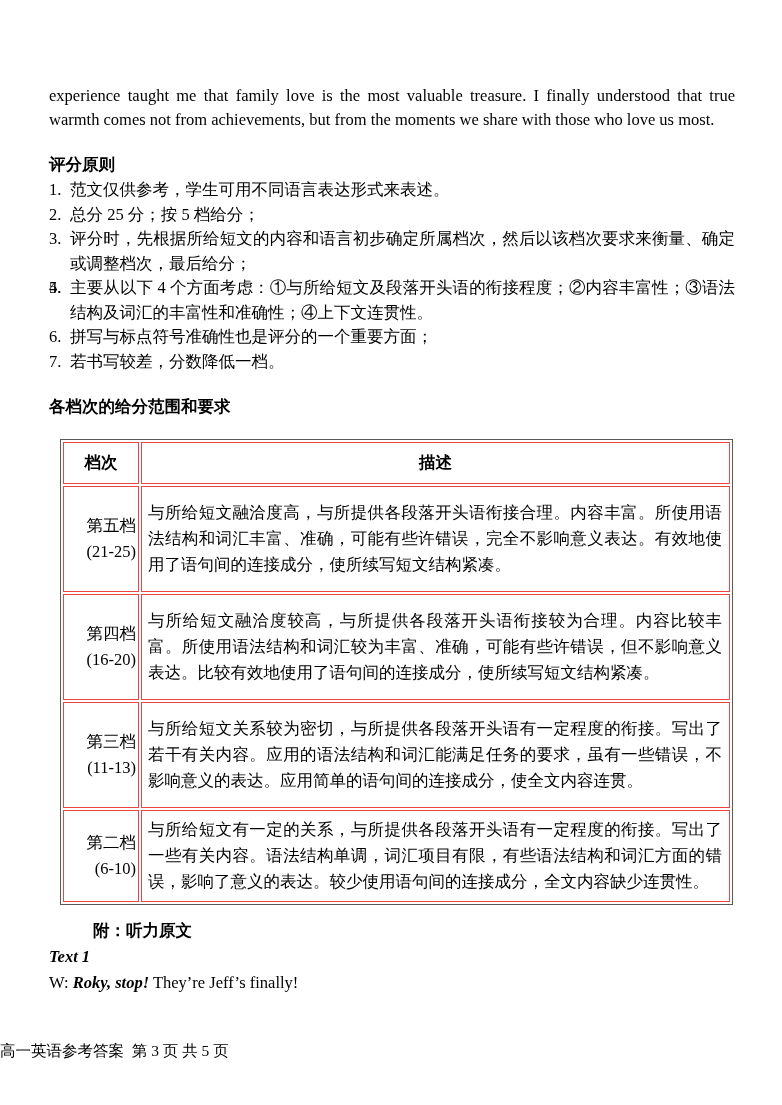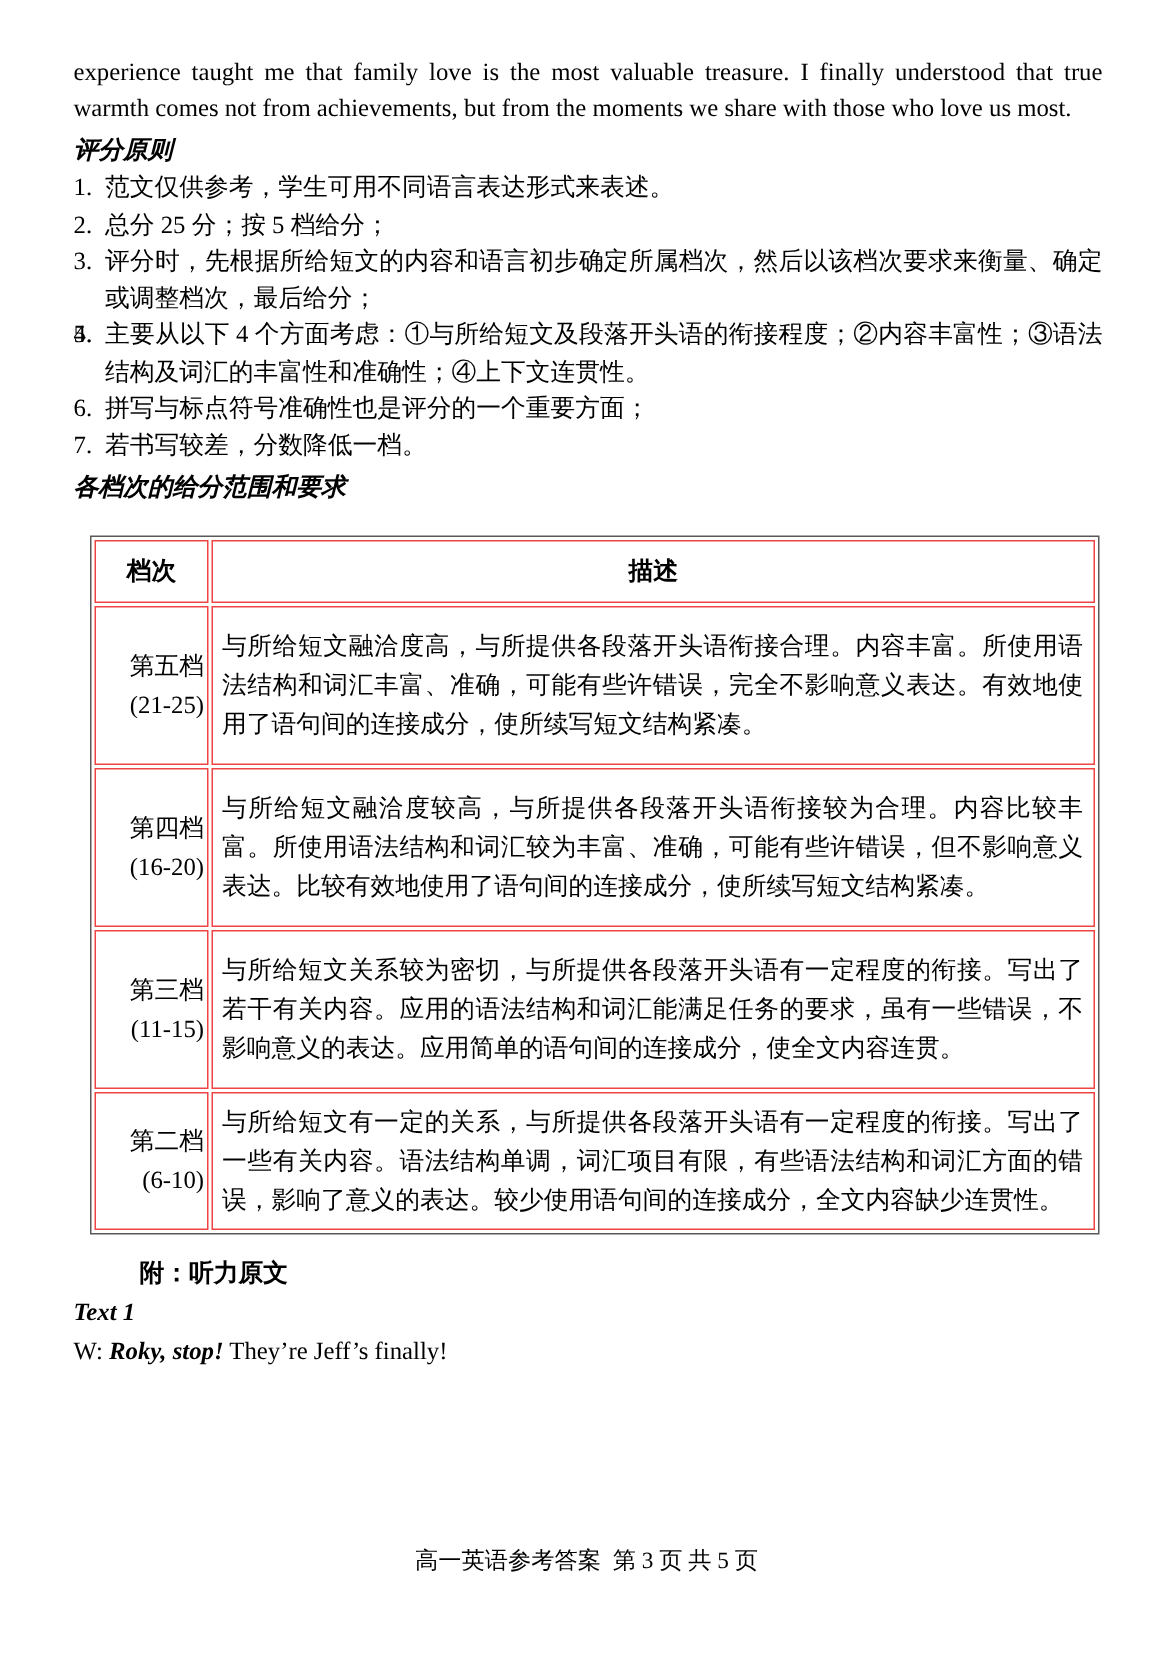--- a/index.html
+++ b/index.html
@@ -9,29 +9,28 @@
     width: 782px;
     height: 1105px;
     margin: 0 auto;
     background: #ffffff;
     color: #000000;
     font-family: "Liberation Serif", "DejaVu Serif", serif;
     font-size: 16.5px;
     line-height: 24px;
     overflow: hidden;
   }
-  .content { padding: 36px 47px 0 49px; }
+  .content { padding: 84px 47px 0 49px; }
 
   .essay { text-align: justify; }
 
   .section-heading {
     font-weight: bold;
     line-height: 25px;
-    margin-top: 3px;
-    font-style: italic;
+    margin-top: 20px;
   }
 
   .principles-list { margin-top: 1px; }
   .principle-item {
     position: relative;
     padding-left: 21px;
     text-align: justify;
     line-height: 24.5px;
   }
   .principle-num { position: absolute; left: 0; top: 0; }
@@ -61,23 +60,22 @@
   .row-tall .cell-desc, .row-tall .cell-level { padding-top: 13px; padding-bottom: 13px; }
 
   .appendix-heading { font-weight: bold; margin-top: 13px; line-height: 26px; margin-left: 44px; }
   .text1-heading   { font-weight: bold; line-height: 26px; font-style: italic; }
   .dialogue        { line-height: 26px; }
   .dialogue .bold  { font-weight: bold; font-style: italic; }
 
   .footer {
     position: absolute;
     left: 0;
-    bottom: 52px;
+    bottom: 42px;
     width: 100%;
-    text-align: center;
     font-size: 15.5px;
     white-space: pre;
   }
 </style>
 </head>
 <body>
 
 <div class="page">
   <div class="content">
 
@@ -133,21 +131,21 @@
       <tr class="row-tall">
         <td class="cell-level">
           <div>第四档</div>
           <div>(16-20)</div>
         </td>
         <td class="cell-desc">与所给短文融洽度较高，与所提供各段落开头语衔接较为合理。内容比较丰富。所使用语法结构和词汇较为丰富、准确，可能有些许错误，但不影响意义表达。比较有效地使用了语句间的连接成分，使所续写短文结构紧凑。</td>
       </tr>
       <tr class="row-tall">
         <td class="cell-level">
           <div>第三档</div>
-          <div>(11-15)</div>
+          <div>(11-13)</div>
         </td>
         <td class="cell-desc">与所给短文关系较为密切，与所提供各段落开头语有一定程度的衔接。写出了若干有关内容。应用的语法结构和词汇能满足任务的要求，虽有一些错误，不影响意义的表达。应用简单的语句间的连接成分，使全文内容连贯。</td>
       </tr>
       <tr>
         <td class="cell-level">
           <div>第二档</div>
           <div>(6-10)</div>
         </td>
         <td class="cell-desc">与所给短文有一定的关系，与所提供各段落开头语有一定程度的衔接。写出了一些有关内容。语法结构单调，词汇项目有限，有些语法结构和词汇方面的错误，影响了意义的表达。较少使用语句间的连接成分，全文内容缺少连贯性。</td>
       </tr>

